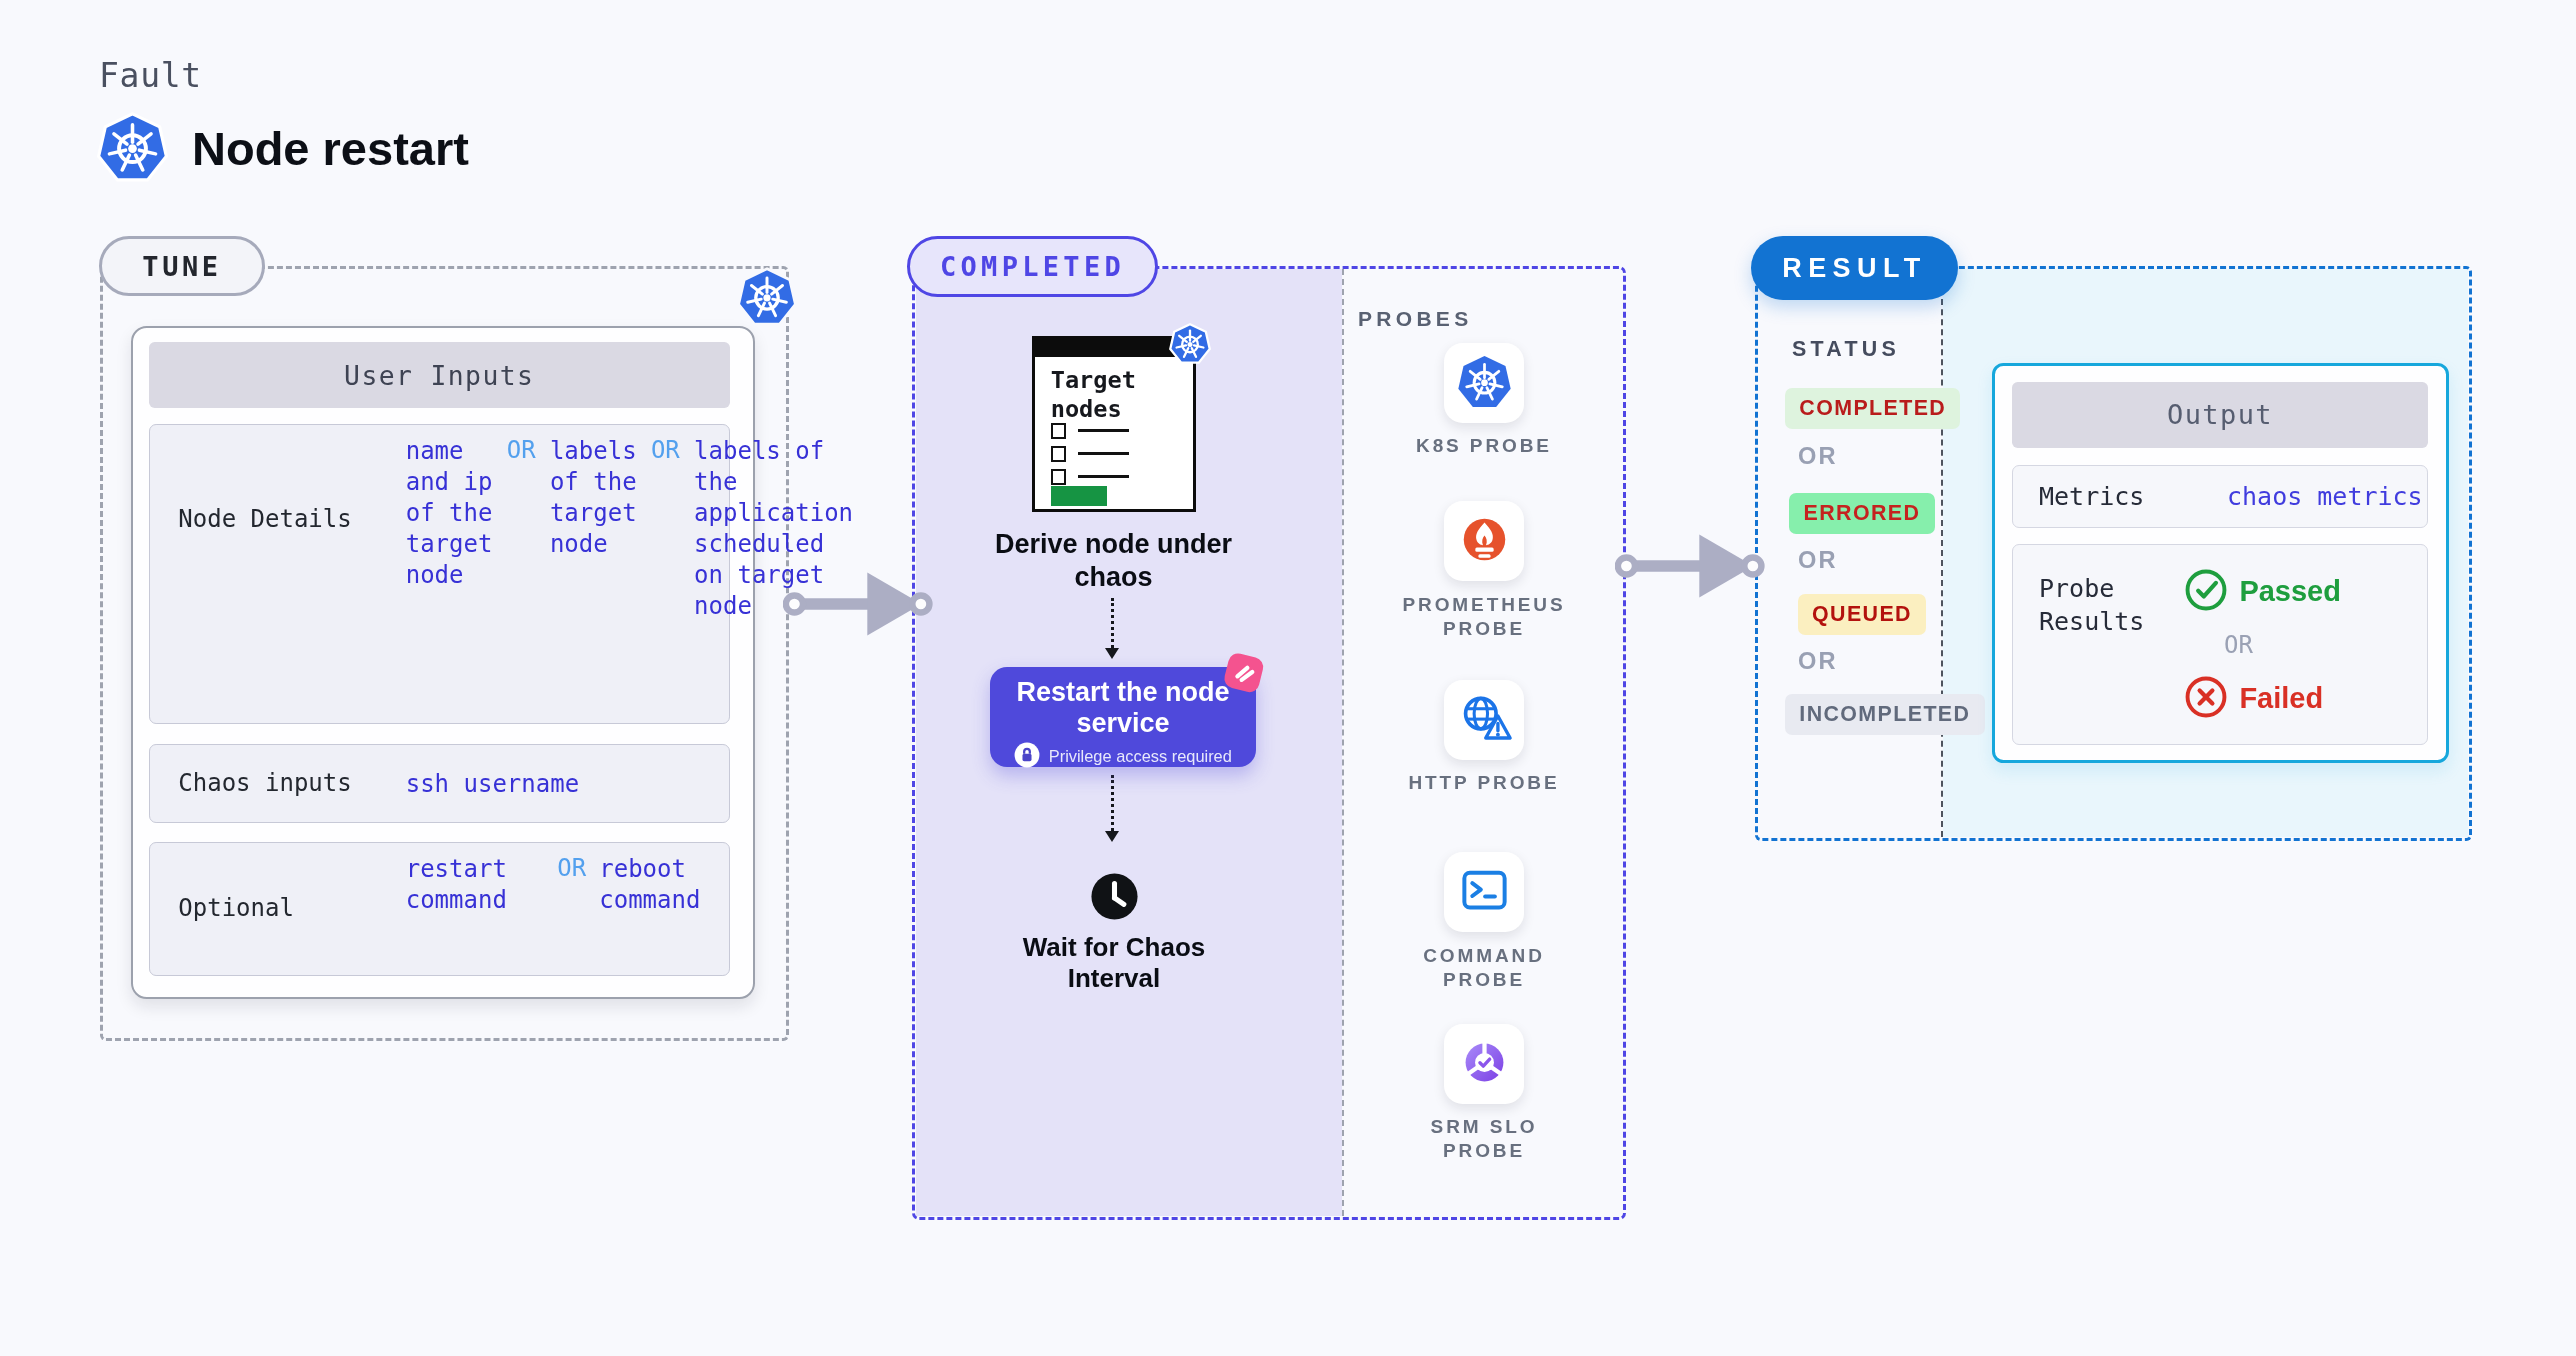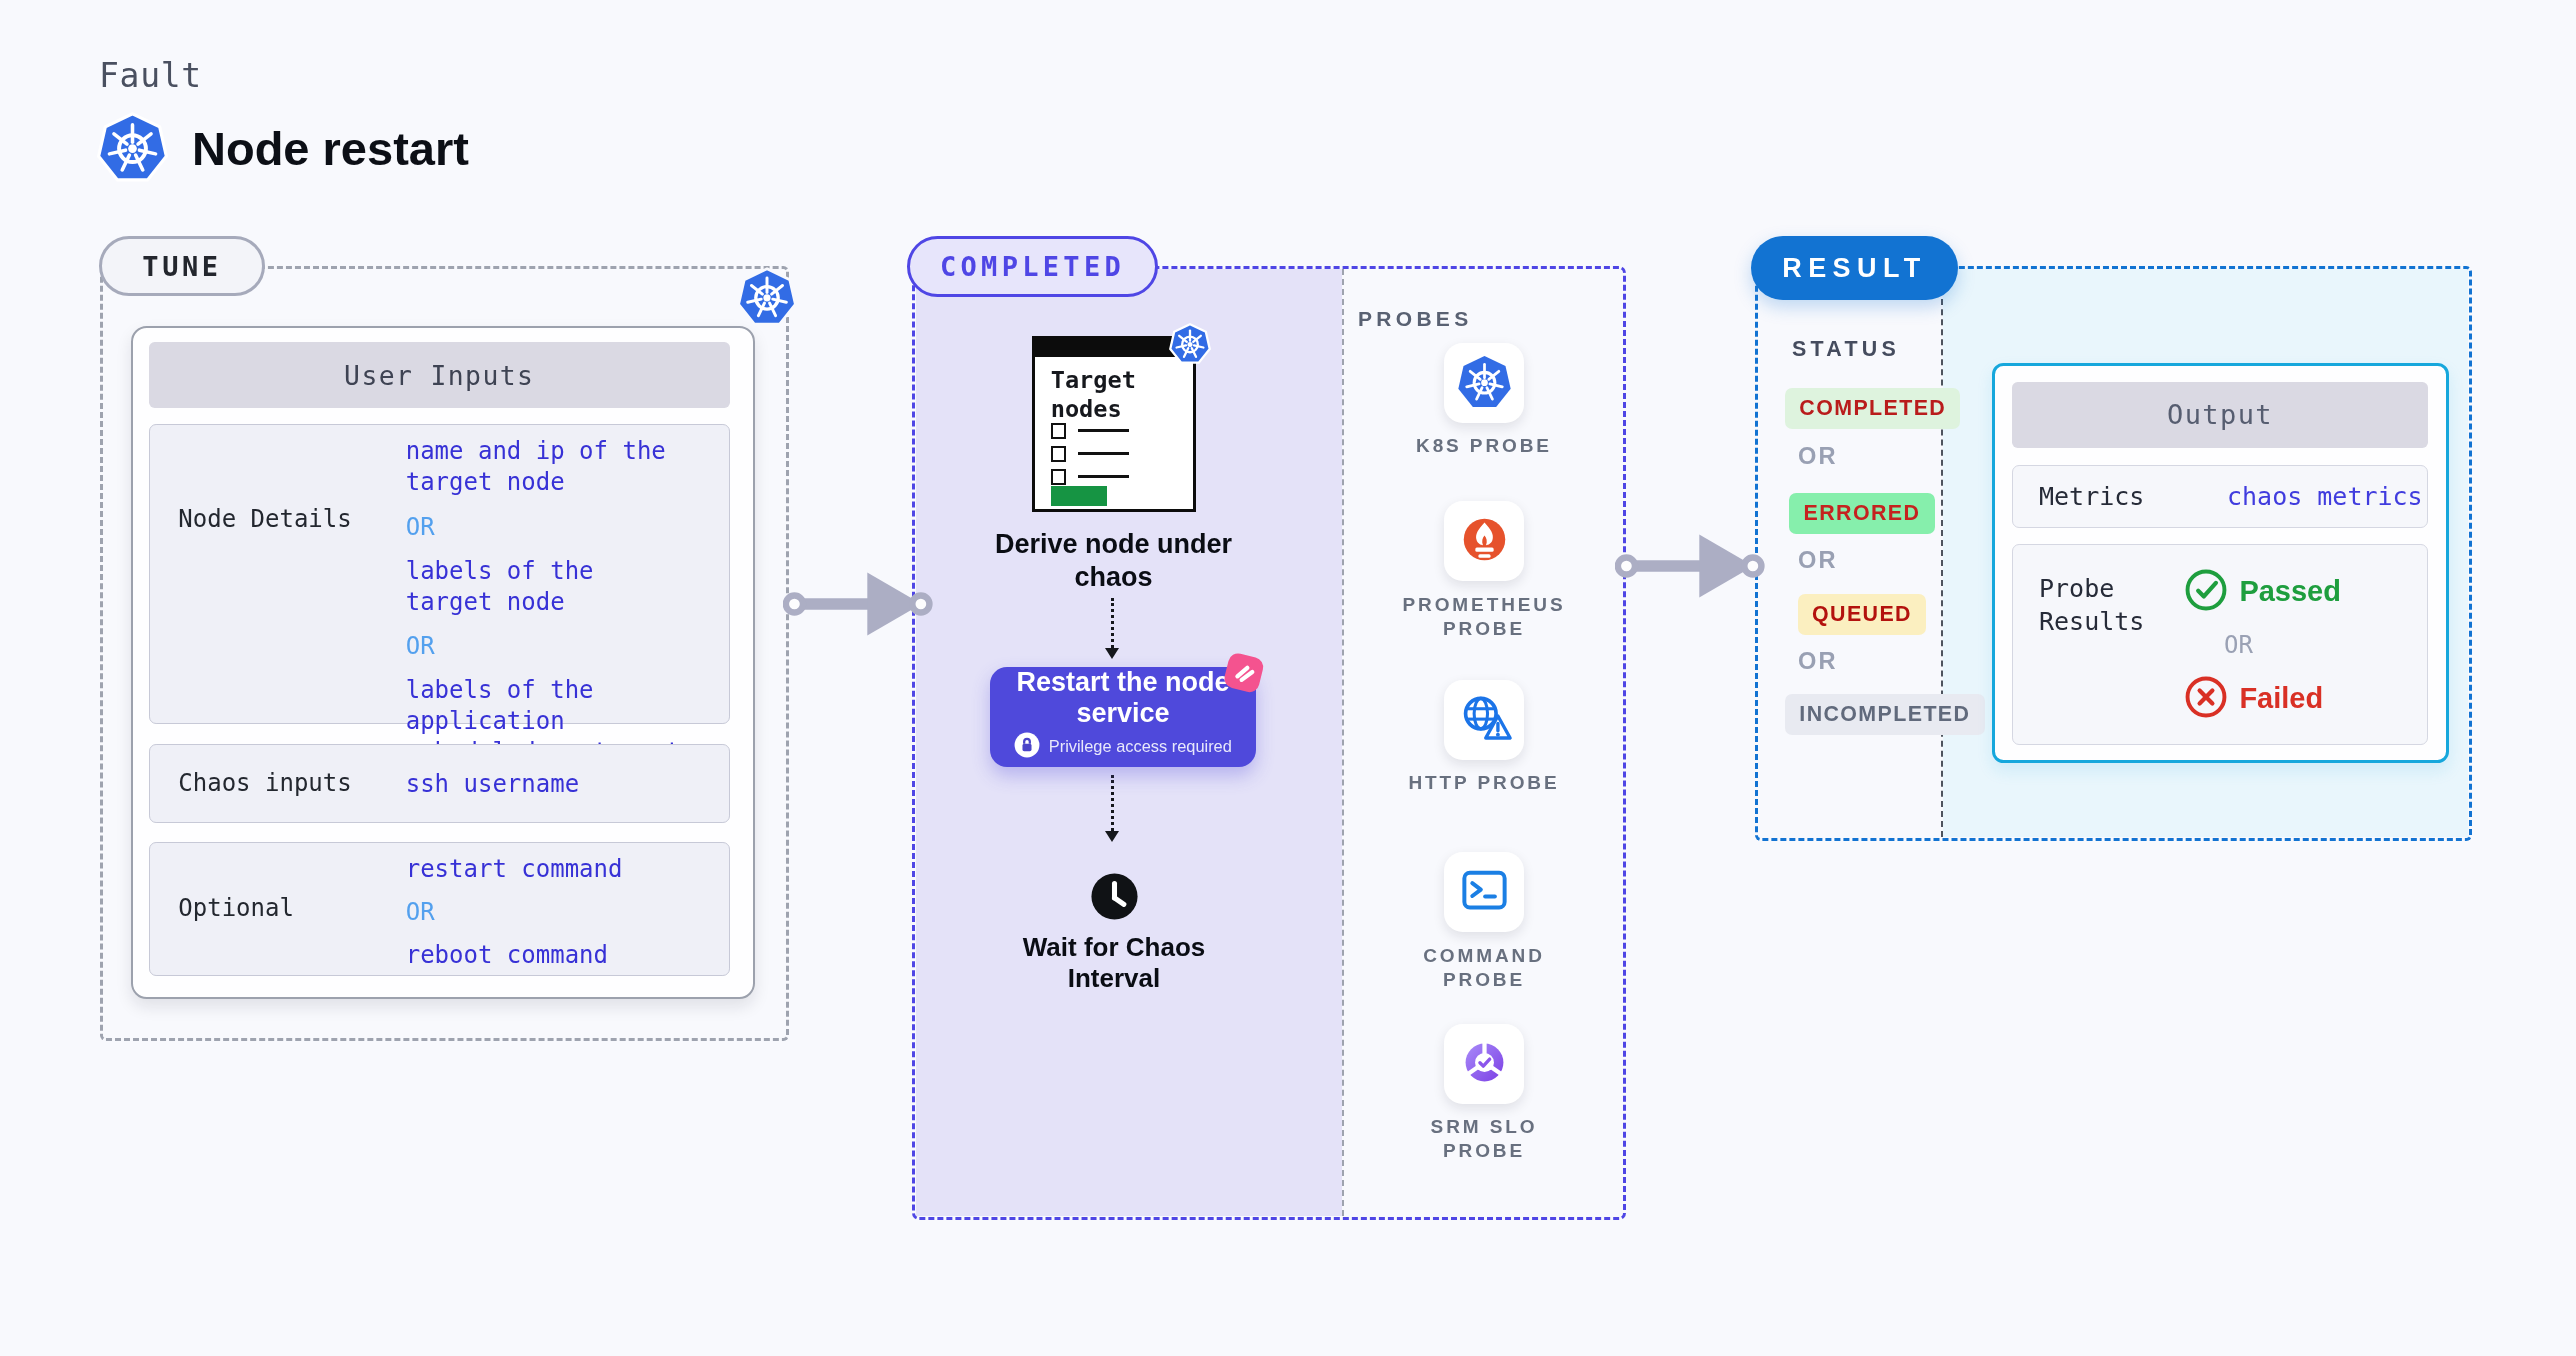--- a/index.html
+++ b/index.html
@@ -21,21 +21,21 @@
 
   
   .tune-box { left:100px; top:266px; width:689px; height:775px; border:3.6px dashed #9EA3AF; border-radius:5.7px; }
   .inputs-card { left:131px; top:326px; width:624px; height:673px; background:#FEFEFF; border:2.9px solid #9CA1AD; border-radius:15.7px; box-shadow:0 7.1px 15.7px rgba(20,24,40,.10); }
   .inputs-header { left:15.7px; top:14.3px; width:581px; height:66px; background:#DAD9E3; border-radius:5.7px; display:flex; align-items:center; justify-content:center; font-size:26.4px; color:#3E4353; letter-spacing:1.4px; }
   .input-row { left:15.7px; width:581px; background:#EFF0F7; border:1.4px solid #C7C9D7; border-radius:7.1px; }
   .row-node { top:96px; height:300px; }
   .row-chaos { top:416px; height:79px; }
   .row-opt { top:514px; height:134px; }
   .row-label { position:absolute; left:28.6px; font-size:24px; color:#23272F; }
-  .vals { position:absolute; left:256px; top:0; display:flex; flex-direction:column; }
+  .vals { position:absolute; left:256px; top:0; display:flex; flex-direction:row; }
   .val { font-size:24px; line-height:31px; color:#3731D6; }
   .or-blue { font-size:24px; line-height:28.6px; color:#53A0EE; }
   .row-node .vals { top:11.4px; gap:14.3px; }
   .row-chaos .vals { top:24px; }
   .row-opt .vals { top:11.4px; gap:13px; }
 
   
   .h-arrow { width:150px; height:86px; z-index:5; }
   .dotted-line { border-left:3.6px dotted #15171C; width:0; }
   .tri-down { width:0; height:0; border-left:7.9px solid transparent; border-right:7.9px solid transparent; border-top:11.4px solid #15171C; }
@@ -47,21 +47,21 @@
   .target-card { left:1032px; top:336px; width:164px; height:176px; background:#FFFFFF; border:3.6px solid #0C0C0C; z-index:3; }
   .target-bar { position:absolute; left:-0.7px; top:-0.7px; width:159px; height:18.6px; background:#0C0C0C; }
   .target-title { position:absolute; left:15.7px; top:27px; font-size:23.6px; line-height:28.6px; font-weight:bold; color:#16181D; }
   .cb-row { position:absolute; left:15.7px; display:flex; align-items:center; gap:11.4px; }
   .cb { width:15.7px; height:15.7px; border:2.1px solid #111; background:#fff; }
   .cb-line { width:51px; height:2.9px; background:#111; }
   .green-bar { position:absolute; left:15.7px; top:147px; width:56px; height:20px; background:#169443; }
   .k8s-target { position:absolute; right:-20px; top:-18.6px; }
   .step-label { font-family:"Liberation Sans", sans-serif; font-weight:bold; font-size:27px; line-height:33px; color:#0A0D14; text-align:center; }
   .restart-btn { left:990px; top:667px; width:266px; height:100px; background:#4F49DB; border-radius:17px; box-shadow:0 8.6px 18.6px rgba(79,73,219,.30); color:#fff; text-align:center; z-index:3; }
-  .restart-title { font-family:"Liberation Sans", sans-serif; font-weight:bold; font-size:27px; line-height:31px; }
+  .restart-title { font-family:"Liberation Sans", sans-serif; font-weight:bold; font-size:27px; line-height:31px; padding-top:10px; }
   .priv-row { display:flex; align-items:center; justify-content:center; gap:8.6px; margin-top:2.9px; }
   .priv-text { font-family:"Liberation Sans", sans-serif; font-size:16.4px; color:#E8E8FB; }
   .pink-badge { position:absolute; right:-14.3px; top:-18.6px; }
 
   
   .probes-title { left:1358px; top:307px; font-family:"Liberation Sans", sans-serif; font-weight:bold; font-size:21px; letter-spacing:4.3px; color:#596172; }
   .probe-card { left:1444px; width:80px; height:80px; background:#FFFFFF; border-radius:18.6px; box-shadow:0 4.3px 11.4px rgba(20,24,40,.10); display:flex; align-items:center; justify-content:center; }
   .probe-label { left:1384px; width:200px; text-align:center; font-family:"Liberation Sans", sans-serif; font-weight:600; font-size:19px; line-height:23.6px; letter-spacing:2.9px; color:#68707F; }
 
   

